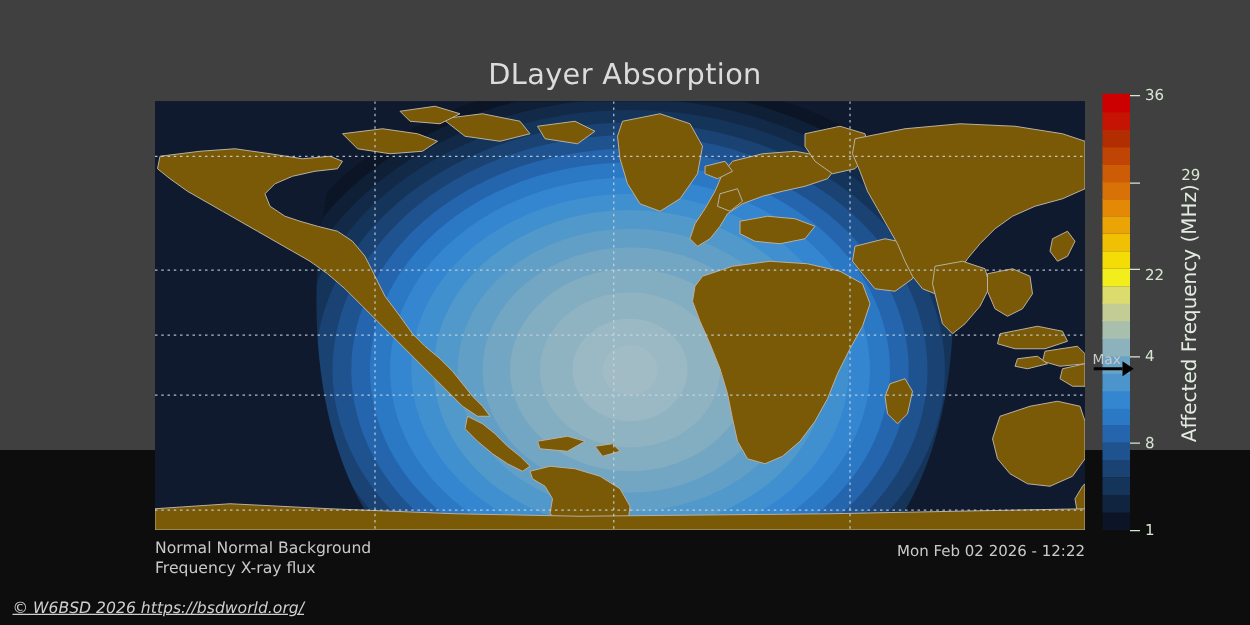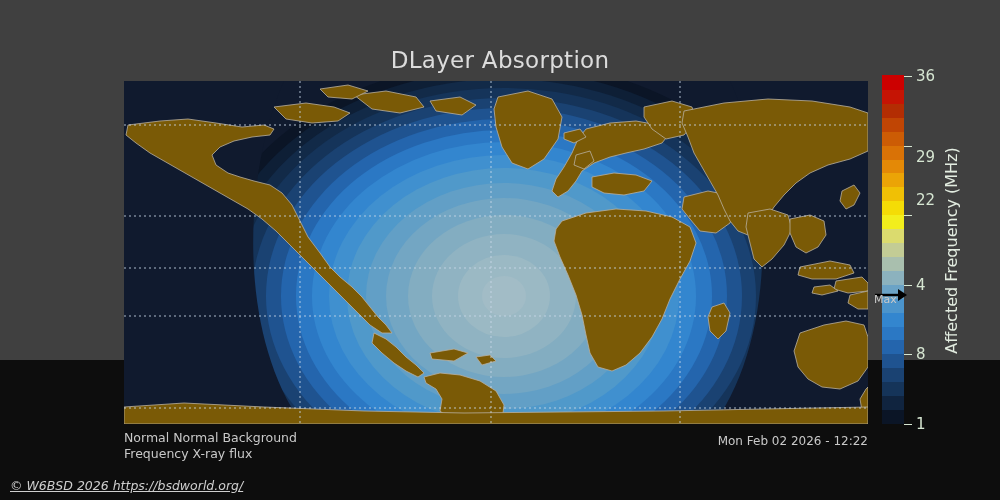--- a/index.html
+++ b/index.html
@@ -72,21 +72,21 @@
     position: absolute;
     left: 22px;
     width: 8px;
     height: 1px;
     background: #d6e6d2;
   }
   .cb-ticklabel {
     position: absolute;
     left: 34px;
     color: #d6e6d2;
-    font-size: 15px;
+    font-size: 12px;
     line-height: 1;
     transform: translateY(-50%);
     font-family: "DejaVu Sans", sans-serif;
     white-space: nowrap;
   }
   #cb-axis-label {
     position: absolute;
     left: 938px;
     top: 76px;
     height: 348px;
@@ -109,21 +109,21 @@
     position: absolute;
     left: 874px;
     top: 278px;
     width: 34px;
     height: 26px;
     pointer-events: none;
   }
   #max-marker .max-label {
     position: absolute;
     left: 0;
-    top: 16px;
+    top: 4px;
     color: #c9c9c9;
     font-size: 11px;
     font-family: "DejaVu Sans", sans-serif;
     line-height: 11px;
   }
 
   
   .status-line {
     position: absolute;
     left: 124px;
@@ -327,23 +327,23 @@
         <div class="cb-band" style="background: rgb(204, 92, 5); bottom: 278.4px; height: 14.52px;"></div>
         <div class="cb-band" style="background: rgb(192, 69, 4); bottom: 292.32px; height: 14.52px;"></div>
         <div class="cb-band" style="background: rgb(179, 45, 3); bottom: 306.24px; height: 14.52px;"></div>
         <div class="cb-band" style="background: rgb(197, 20, 4); bottom: 320.16px; height: 14.52px;"></div>
         <div class="cb-band" style="background: rgb(204, 0, 0); bottom: 334.08px; height: 14.52px;"></div>
       </div>
     <div id="colorbar-ticks">
         <div class="cb-tick" style="top: 0px;"></div>
         <div class="cb-ticklabel" style="top: 0px;">36</div>
         <div class="cb-tick" style="top: 69.6px;"></div>
-        <div class="cb-ticklabel" style="top: 81px;">29</div>
+        <div class="cb-ticklabel" style="top: 64px; margin-left: 29px;">29</div>
         <div class="cb-tick" style="top: 139.2px;"></div>
-        <div class="cb-ticklabel" style="top: 124px;">22</div>
+        <div class="cb-ticklabel" style="top: 144px;">22</div>
         <div class="cb-tick" style="top: 208.8px;"></div>
         <div class="cb-ticklabel" style="top: 208.8px;">4</div>
         <div class="cb-tick" style="top: 278.4px;"></div>
         <div class="cb-ticklabel" style="top: 278.4px;">8</div>
         <div class="cb-tick" style="top: 348px;"></div>
         <div class="cb-ticklabel" style="top: 348px;">1</div>
       </div>
   </div>
 
   <div id="cb-axis-label">

